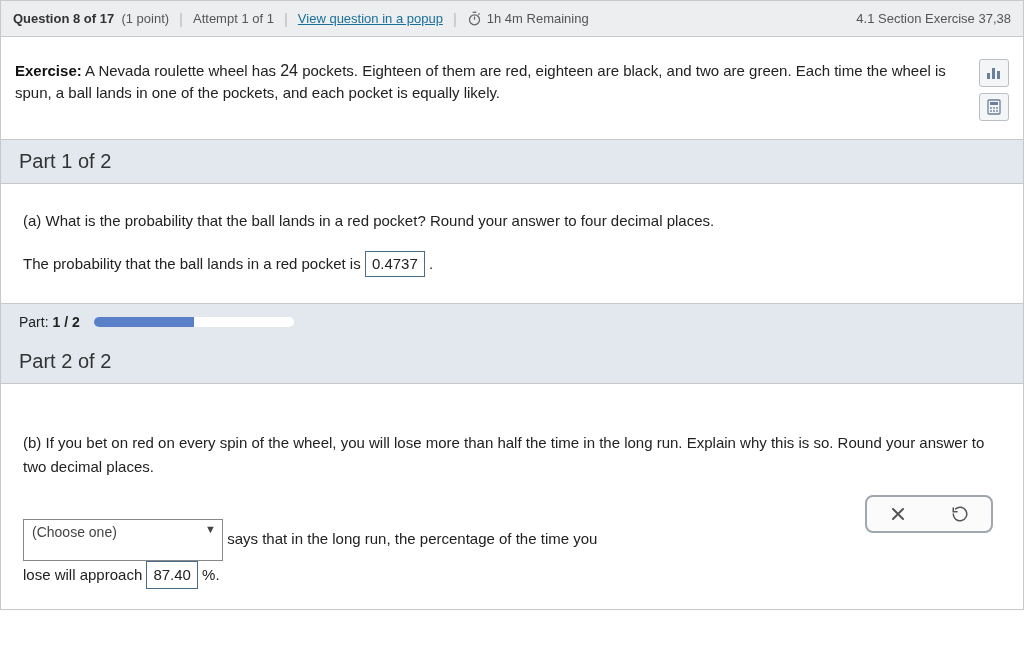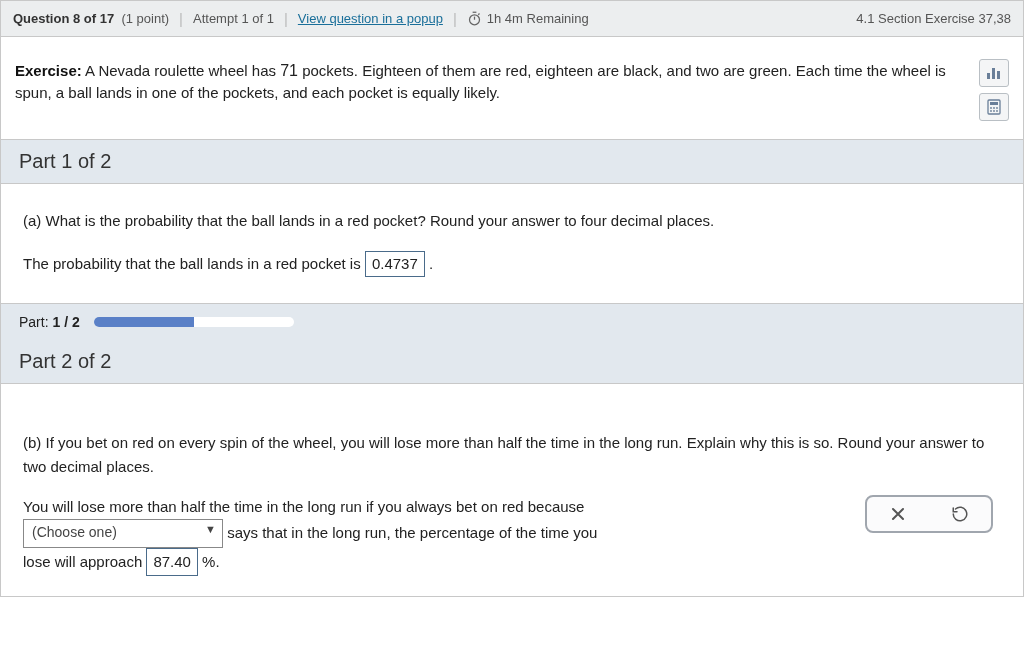--- a/index.html
+++ b/index.html
@@ -120,21 +120,21 @@
     font-size: 15px;
     line-height: 1.6;
   }
   .flow {
     display: block;
   }
   .choose {
     display: inline-flex;
     align-items: flex-start;
     border: 1px solid #888;
-    padding: 1px 6px 4px 8px;
+    padding: 1px 6px 17px 8px;
     font-size: 14px;
     color: #444;
     min-width: 200px;
     justify-content: space-between;
     vertical-align: middle;
   }
   .choose .tri {
     font-size: 11px;
     margin-left: 30px;
   }
@@ -185,21 +185,21 @@
   </span>
   <span>1h 4m Remaining</span>
   <span class="spacer"></span>
   <span>4.1 Section Exercise 37,38</span>
 </div>
 
 <div class="main-card">
 
   <div class="prompt-row">
     <div class="prompt-text">
-      <b>Exercise:</b><span> A Nevada roulette wheel has </span><span class="bignum">71</span><span> pockets. Eighteen of them are red, eighteen are black, and two are green. Each time the wheel is spun, a ball lands in one of the pockets, and each pocket is equally likely.</span>
+      <b>Exercise:</b><span> A Nevada roulette wheel has </span><span class="bignum">24</span><span> pockets. Eighteen of them are red, eighteen are black, and two are green. Each time the wheel is spun, a ball lands in one of the pockets, and each pocket is equally likely.</span>
     </div>
     <div class="side-btns">
       <div class="icon-btn">
         <svg width="16" height="14" viewBox="0 0 16 14">
           <rect x="1" y="7" width="3" height="6" fill="#6a7f99"></rect>
           <rect x="6" y="2" width="3" height="11" fill="#6a7f99"></rect>
           <rect x="11" y="5" width="3" height="8" fill="#6a7f99"></rect>
         </svg>
       </div>
       <div class="icon-btn">
@@ -248,21 +248,21 @@
       </span>
       <span class="act">
         <svg width="18" height="18" viewBox="0 0 24 24" stroke="#555" stroke-width="2" fill="none" stroke-linecap="round">
           <path d="M3 12a9 9 0 1 0 3-6.7"></path>
             <path d="M3 4v5h5"></path>
         </svg>
       </span>
     </div>
 
     <div class="flow">
-      <span>You will lose more than half the time in the long run if you always bet on red because</span><br>
+      <br>
       <span class="choose">
         <span>(Choose one)</span>
         <span class="tri">▼</span>
       </span>
       <span> says that in the long run, the percentage of the time you</span><br>
       <span>lose will approach </span><span class="answer-box">87.40</span><span> %.</span>
     </div>
   </div>
 
 </div>

